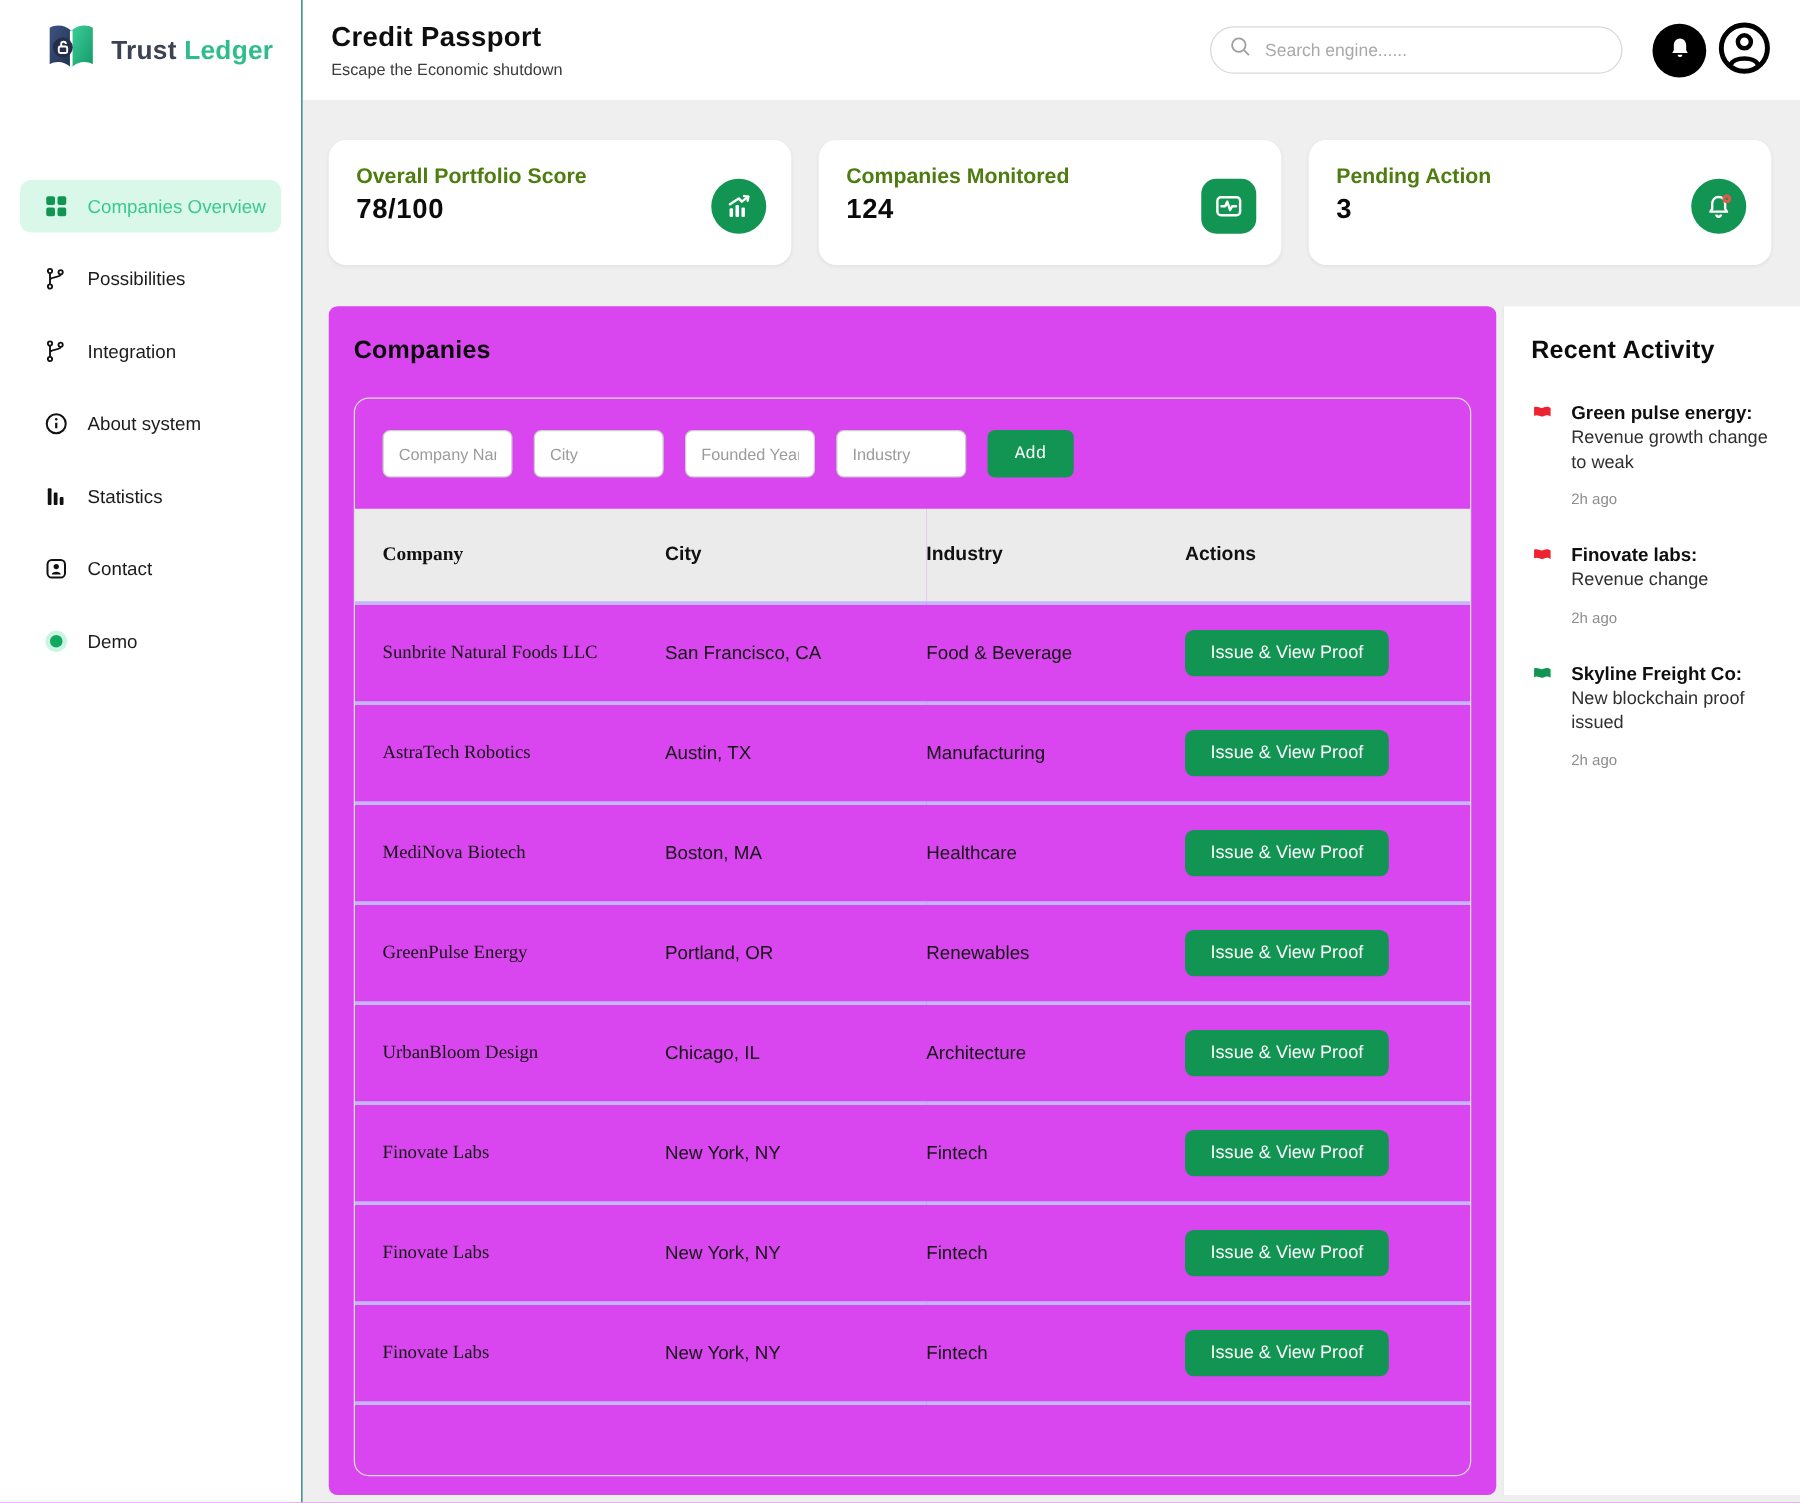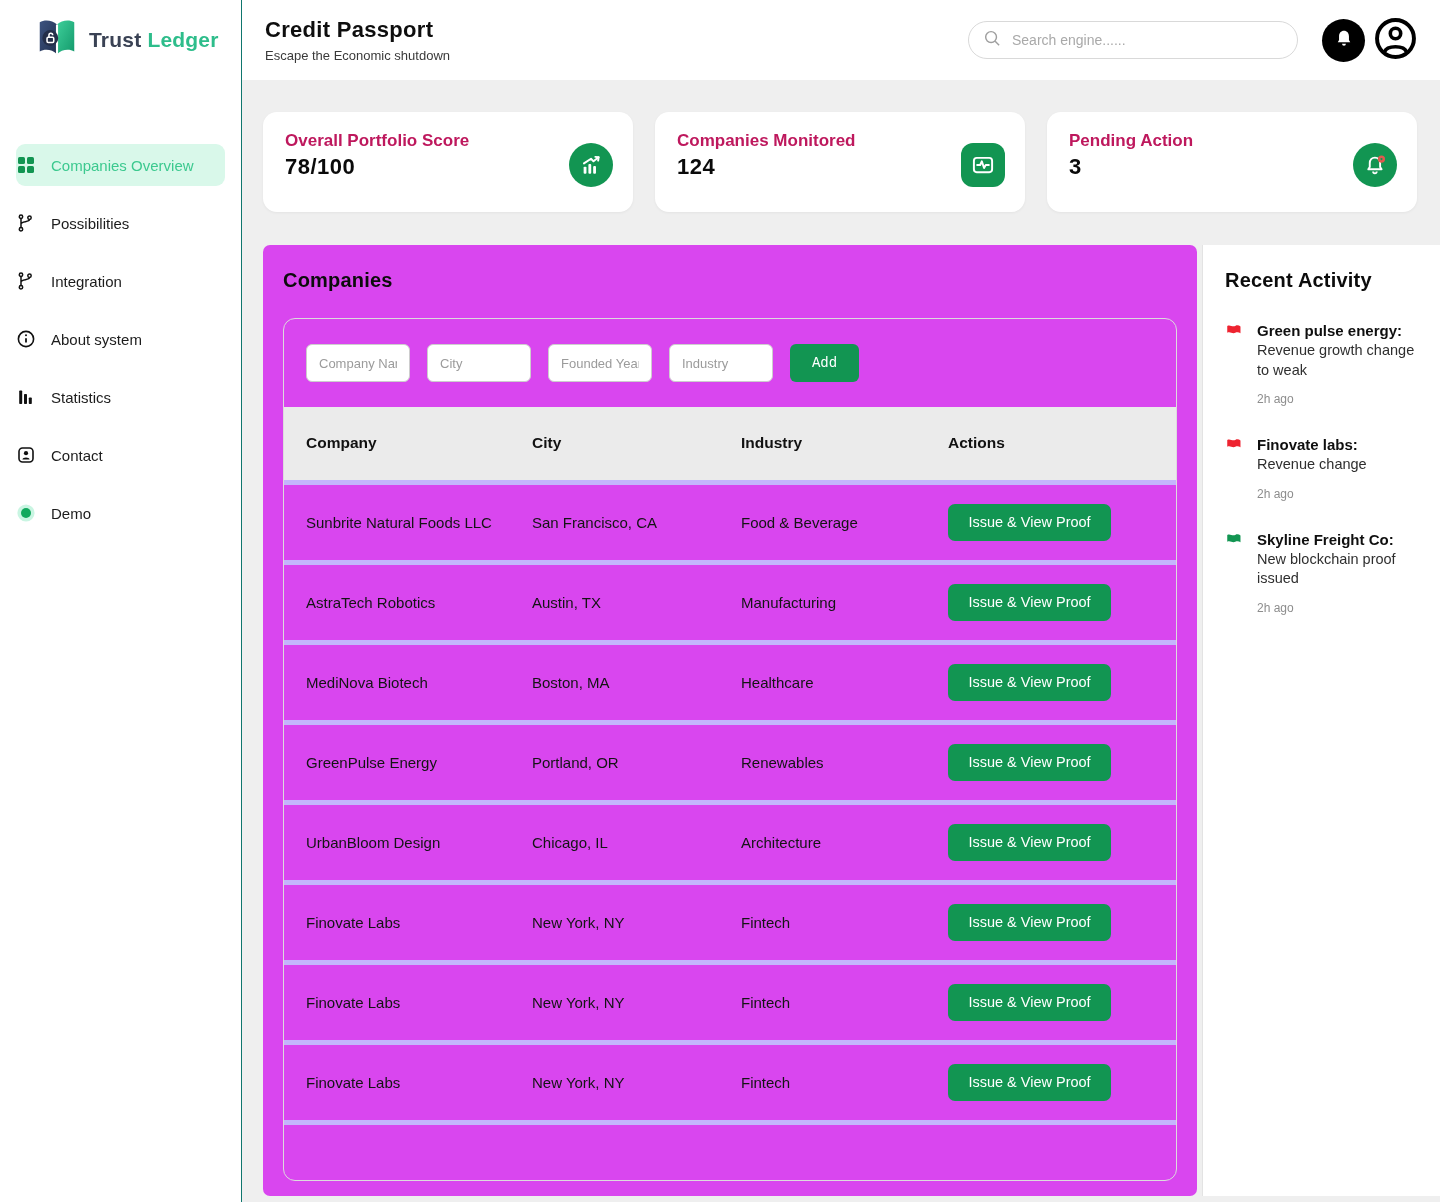--- a/index.html
+++ b/index.html
@@ -22,21 +22,21 @@
   .sidebar {
     position: absolute; left: 0; top: 0; width: 242px; height: 1202px;
     background: #fff; border-right: 1px solid #0f766e; z-index: 5;
   }
   .logo { display: flex; align-items: center; gap: 9px; padding: 15px 0 0 34px; }
   .logo-text { font-size: 21px; font-weight: 700; color: #3a4254; letter-spacing: .2px; }
   .logo-text .green { color: var(--logo-green); }
   .nav { position: absolute; top: 144px; left: 0; right: 0; }
   .nav-item {
     display: flex; align-items: center; gap: 15px;
-    height: 42px; margin: 0 16px 16px 16px; 
+    height: 42px; margin: 0 16px 16px 16px; padding-left: 19px;
     border-radius: 9px; font-size: 15px; color: #1c1c1c; cursor: pointer;
   }
   .nav-item .nicon { width: 20px; height: 20px; flex: none; display: flex; align-items: center; justify-content: center; }
   .nav-item.active { background: var(--active-bg); color: var(--active-text); font-weight: 500; }
 
   
   .topbar {
     position: absolute; left: 242px; top: 0; width: 1198px; height: 80px;
     background: #fff; display: flex; align-items: center; padding: 0 23px;
   }
@@ -57,21 +57,21 @@
   .profile-btn { margin-left: 9px; background: #fff; }
 
   
   .main { position: absolute; left: 242px; top: 80px; width: 1198px; height: 1122px; background: #efefef; }
 
   .stats { display: flex; gap: 22px; padding: 32px 23px 0 21px; }
   .stat-card {
     flex: 1; height: 100px; background: #fff; border-radius: 14px;
     position: relative; padding: 19px 22px; box-shadow: 0 1px 3px rgba(0,0,0,.05);
   }
-  .stat-label { font-size: 17px; font-weight: 700; color: #be185d; }
+  .stat-label { font-size: 17px; font-weight: 700; color: #4d7c0f; }
   .stat-value { font-size: 22px; font-weight: 800; color: #0a0a0a; margin-top: 3px; letter-spacing: .5px; }
   .stat-icon {
     position: absolute; right: 20px; top: 31px; width: 44px; height: 44px;
     background: var(--green); display: flex; align-items: center; justify-content: center;
   }
   .stat-icon.round { border-radius: 50%; }
   .stat-icon.squircle { border-radius: 12px; }
 
   .content { display: flex; align-items: stretch; margin-top: 33px; height: 951px; }
   .companies-card { width: 934px; margin-left: 21px; background: #d946ef; border-radius: 7px; padding: 24px 20px; }
@@ -84,24 +84,24 @@
     padding: 0 12px; font-size: 13px; color: #333; outline: none; font-family: inherit;
   }
   .filter-input::placeholder { color: #9b9b9b; }
   .add-btn {
     width: 69px; height: 38px; background: var(--green); color: #fff;
     border: none; border-radius: 6px; font-size: 14px; cursor: pointer; font-family: Liberation Mono, monospace;
   }
 
   table { width: 100%; border-collapse: collapse; }
   thead th { background: #ebebeb; height: 75px; text-align: left; font-size: 15.5px; font-weight: 700; color: #111; }
-  th:nth-child(1), td:nth-child(1) { width: 248px; padding-left: 22px; }
+  th:nth-child(1), td:nth-child(1) { width: 248px; padding-left: 22px; font-family: Liberation Serif, serif; }
   th:nth-child(2), td:nth-child(2) { width: 209px; }
   th:nth-child(3), td:nth-child(3) { width: 207px; }
-  tbody td { height: 80px; font-size: 15px; color: #141414; border-top: 5px solid #c4b5fd; }
+  tbody td { height: 80px; font-size: 15px; color: #141414; border-top: 3px solid #c4b5fd; }
   .proof-btn {
     width: 163px; height: 37px; background: var(--green); border: none; border-radius: 7px;
     color: #fff; font-size: 14.5px; cursor: pointer; font-family: inherit;
   }
   .empty-row td { height: 58px; }
 
   
   .activity-panel {
     width: 238px; margin-left: 5px; background: #fff;
     border-left: 1px solid #e3e3e3; padding: 24px 14px 0 22px;

